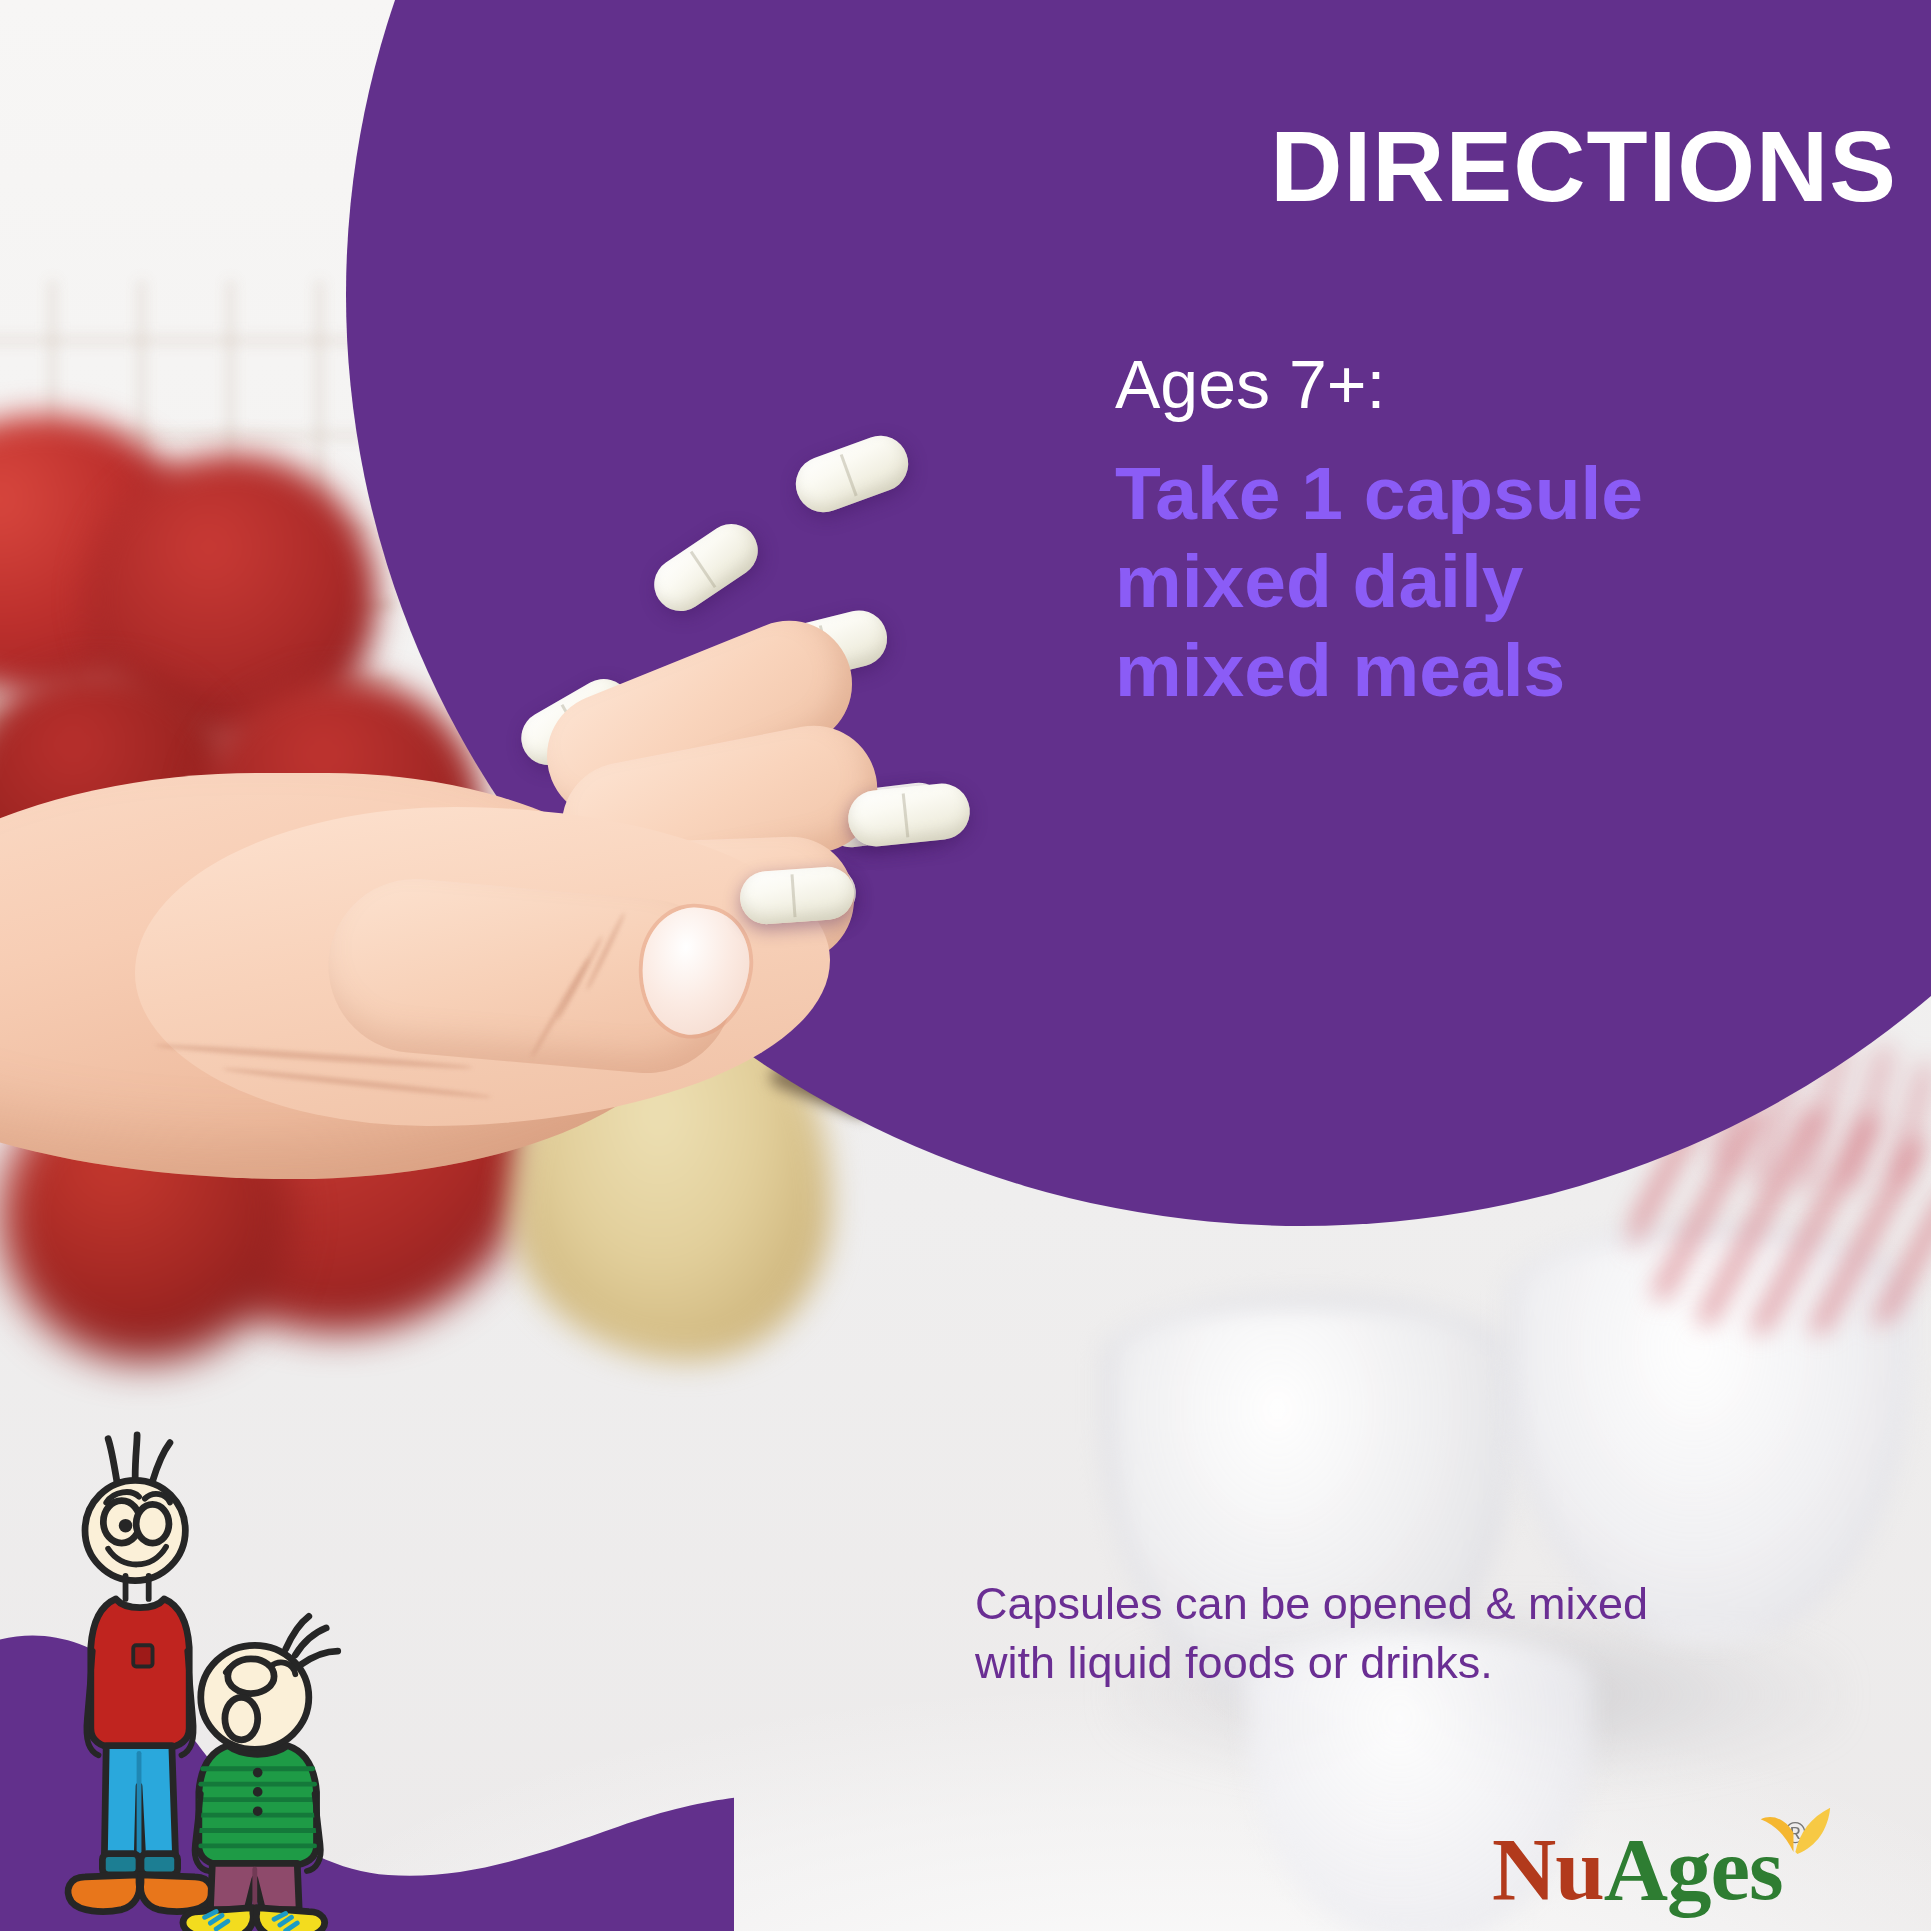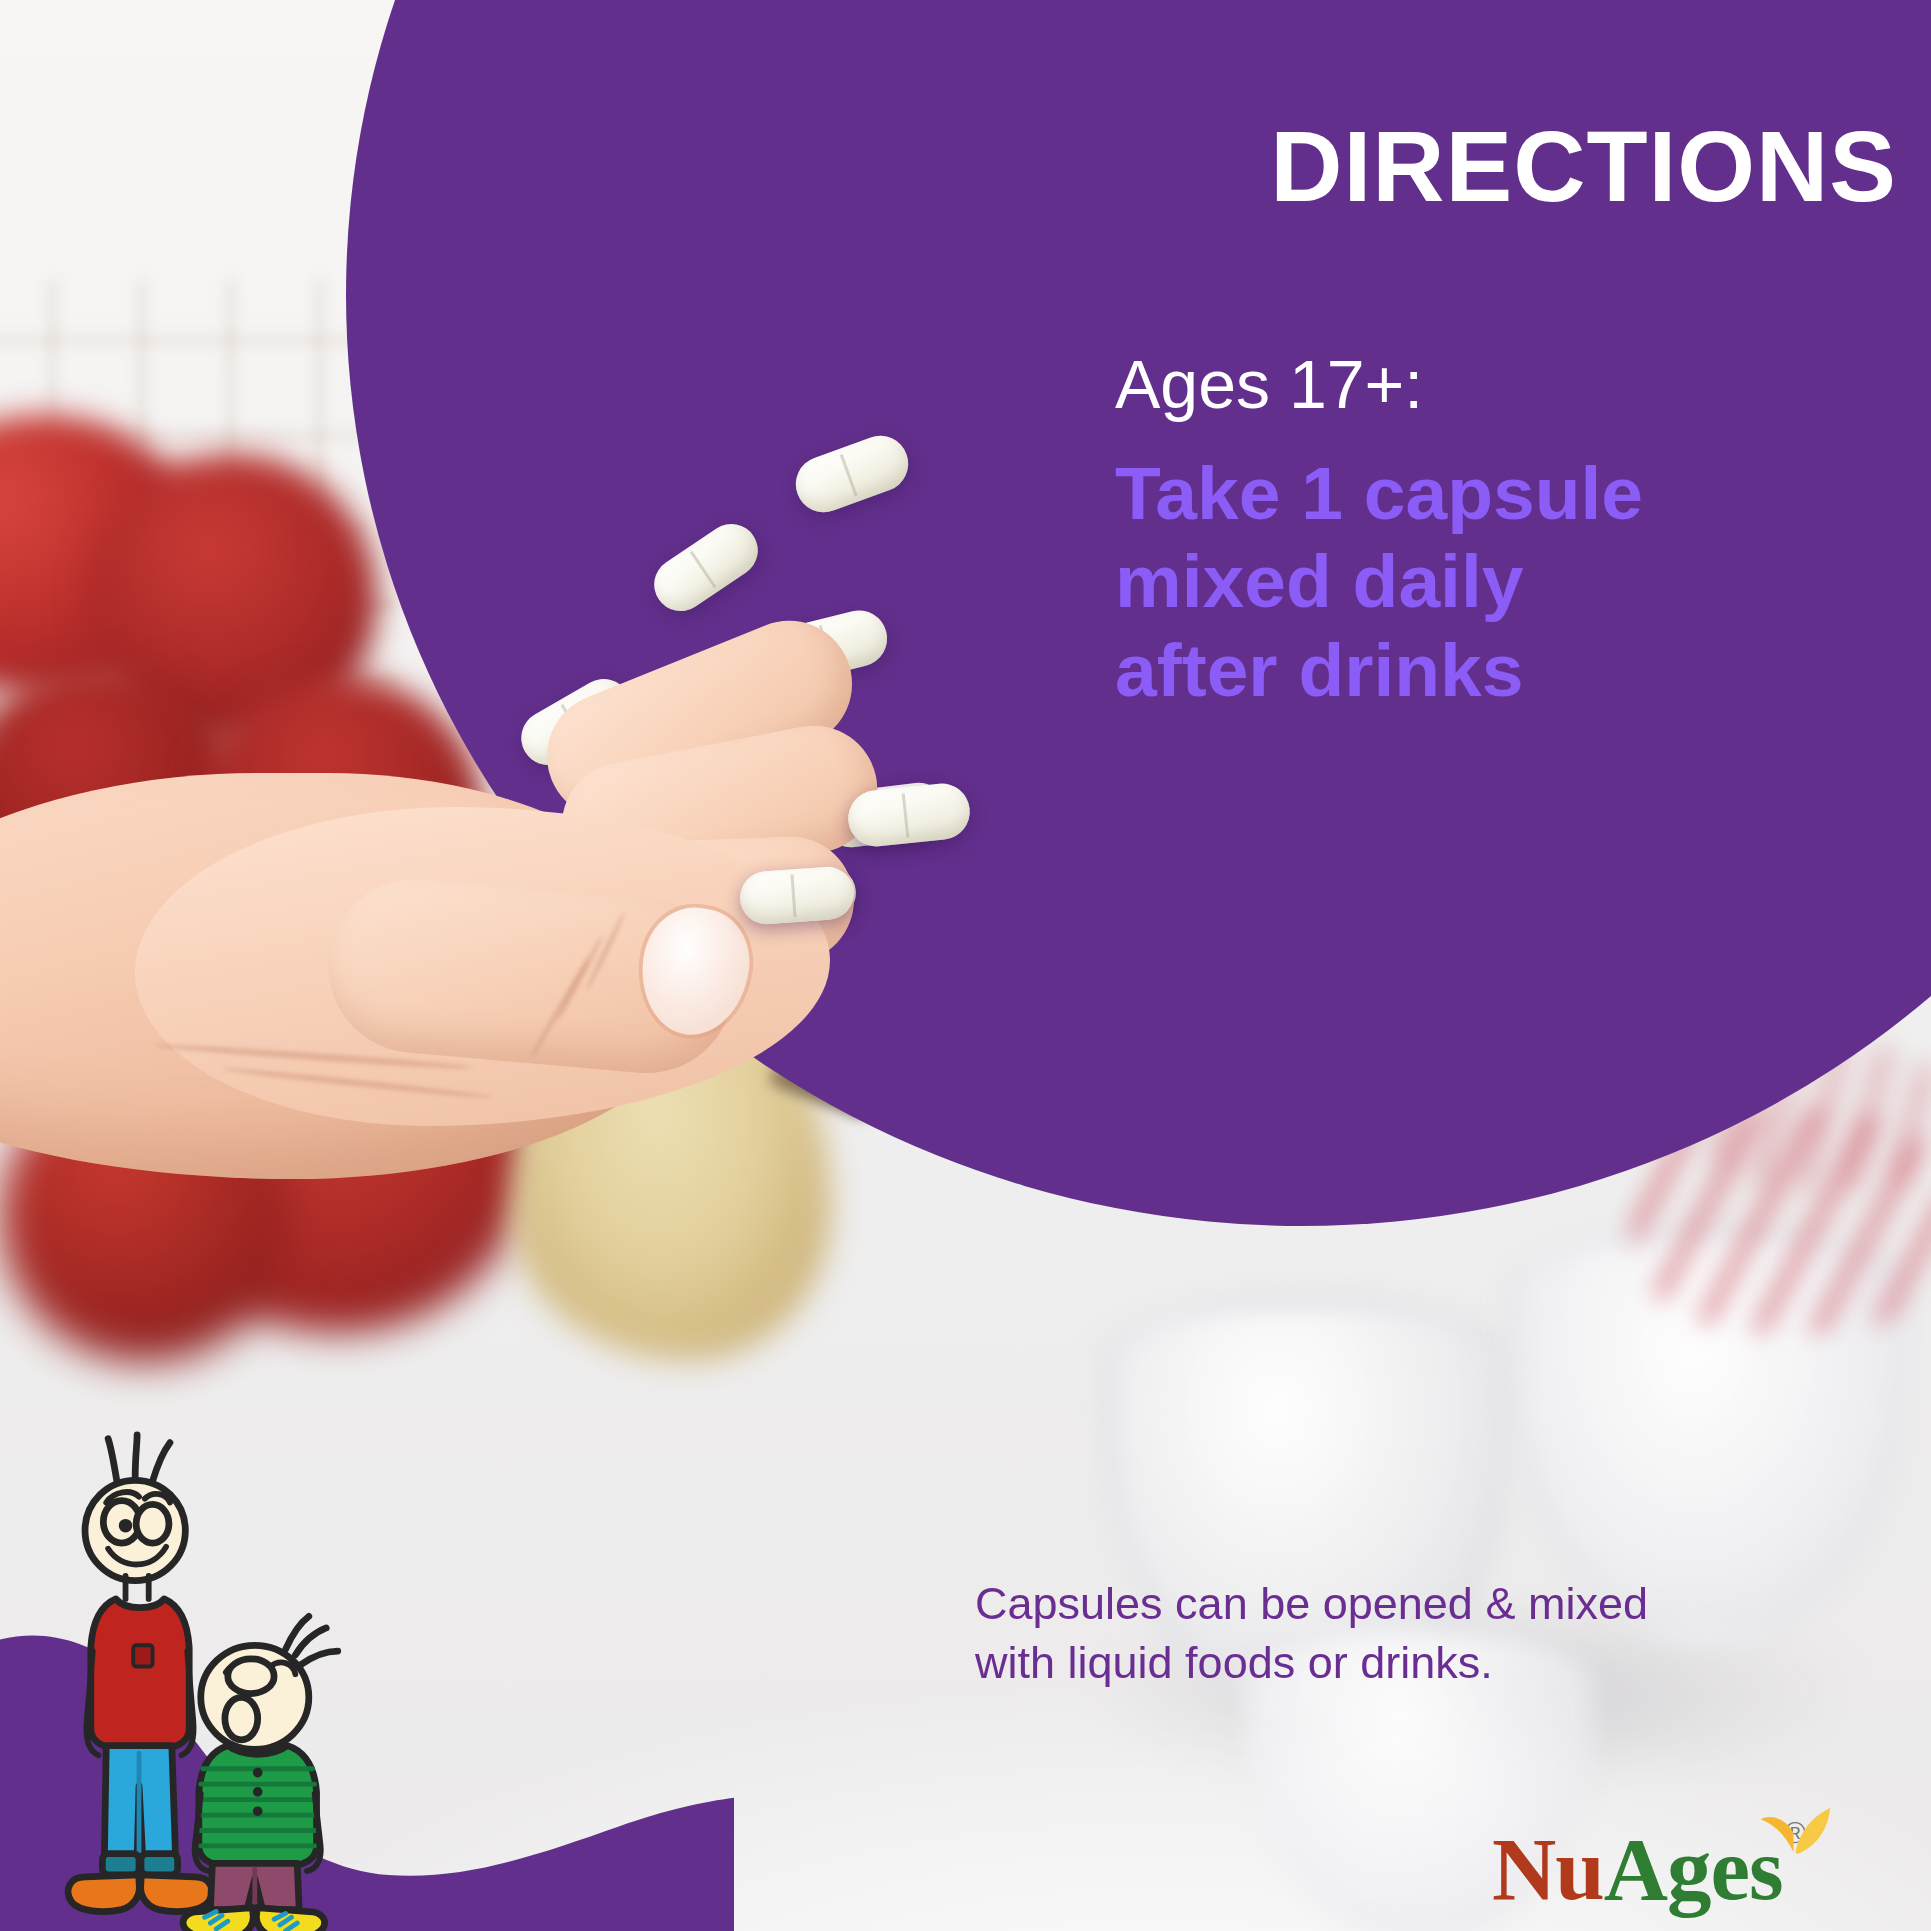--- a/index.html
+++ b/index.html
@@ -279,25 +279,25 @@
     <div class="crease c3"></div>
     <div class="crease c4"></div>
     <div class="crease c5"></div>
   </div>
 
   <div class="capsule" style="left:848px;  top:787px;  width:122px; height:56px;  transform:rotate(-6deg); z-index:6;"></div>
   <div class="capsule" style="left:740px;  top:869px;  width:114px; height:53px;  transform:rotate(-4deg); z-index:6;"></div>
 
   <div class="copy">
     <h1 class="headline">DIRECTIONS</h1>
-    <div class="ages">Ages 17+:</div>
+    <div class="ages">Ages 7+:</div>
     <div class="instruction">
       <span>Take 1 capsule</span>
       <span>mixed daily</span>
-      <span>after drinks</span>
+      <span>mixed meals</span>
     </div>
   </div>
 
   <div class="note">
     <span>Capsules can be opened &amp; mixed</span>
     <span>with liquid foods or drinks.</span>
   </div>
 
   <svg class="wave" viewBox="0 0 760 430" preserveAspectRatio="none">
     <path d="M0,128 C80,108 150,160 215,250 C268,324 330,366 402,372

